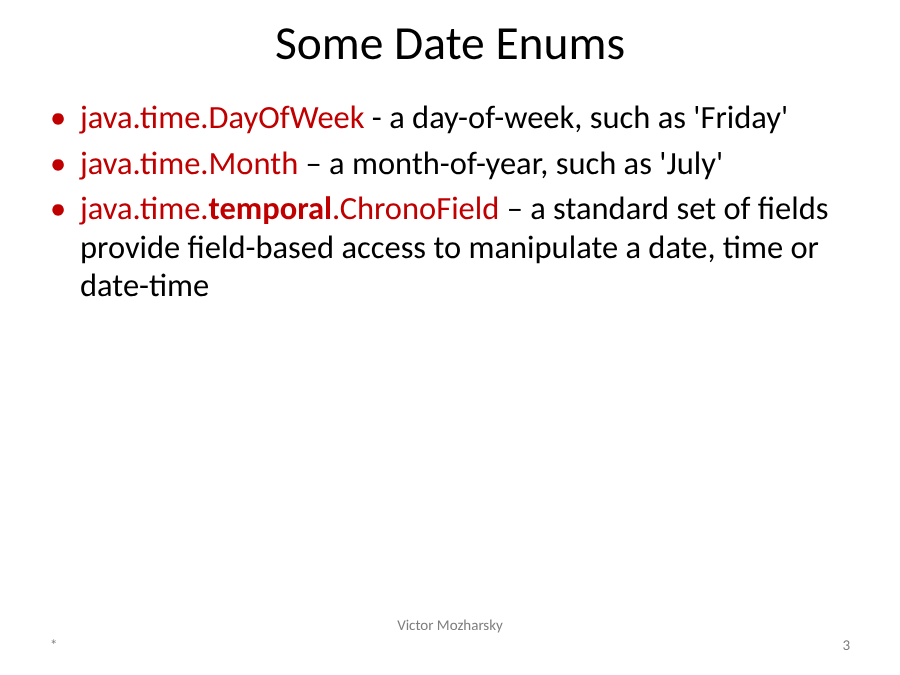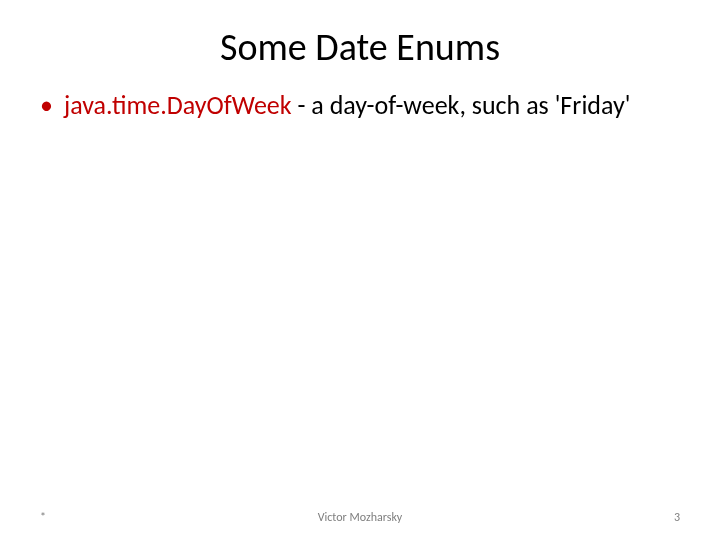--- a/index.html
+++ b/index.html
@@ -8,21 +8,21 @@
     height: 540px;
     background: #fff;
     font-family: Calibri, "Segoe UI", Arial, sans-serif;
     color: #000;
     position: relative;
     box-sizing: border-box;
   }
   .title {
     text-align: center;
     font-size: 38px;
-    padding-top: 24px;
+    padding-top: 12px;
     padding-bottom: 20px;
     font-weight: 400;
   }
   ul.bullets {
     list-style: none;
     margin: 0;
     padding: 0 44px 0 64px;
   }
   ul.bullets li {
     position: relative;
@@ -49,36 +49,42 @@
   }
   .footer-star {
     position: absolute;
     left: 40px;
     bottom: 0;
   }
   .footer-author {
     position: absolute;
     left: 50%;
     transform: translateX(-50%);
-    bottom: 0;
+    bottom: 16px;
   }
   .footer-page {
     position: absolute;
     right: 40px;
     bottom: 0;
   }
 </style>
 </head>
 <body>
 
 <div class="title">Some Date Enums</div>
 
 <ul class="bullets">
   <li>
     <span class="red"><span>java.time</span><span>.</span><b></b><span></span><span>DayOfWeek</span></span><span> - a day-of-week, such as 'Friday'</span>
   </li>
+  <li>
+    <span class="red"><span>java.time</span><span>.</span><b></b><span></span><span>Month</span></span><span> – a month-of-year, such as 'July'</span>
+  </li>
+  <li>
+    <span class="red"><span>java.time</span><span>.</span><b>temporal</b><span>.</span><span>ChronoField</span></span><span> – a standard set of fields provide field-based access to manipulate a date, time or date-time</span>
+  </li>
 </ul>
 
 <div class="footer">
   <span class="footer-star">*</span>
   <span class="footer-author">Victor Mozharsky</span>
   <span class="footer-page">3</span>
 </div>
 
 </body></html>

